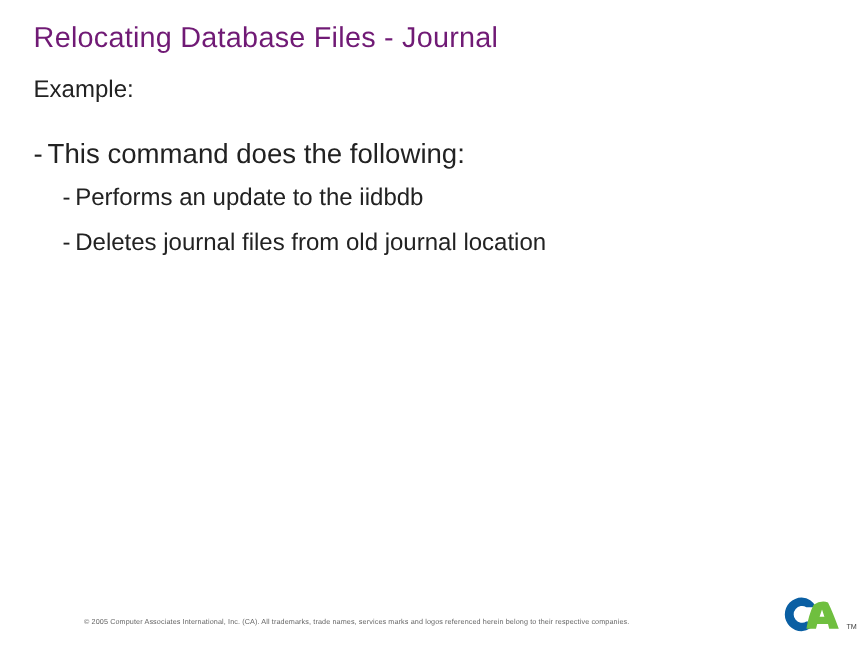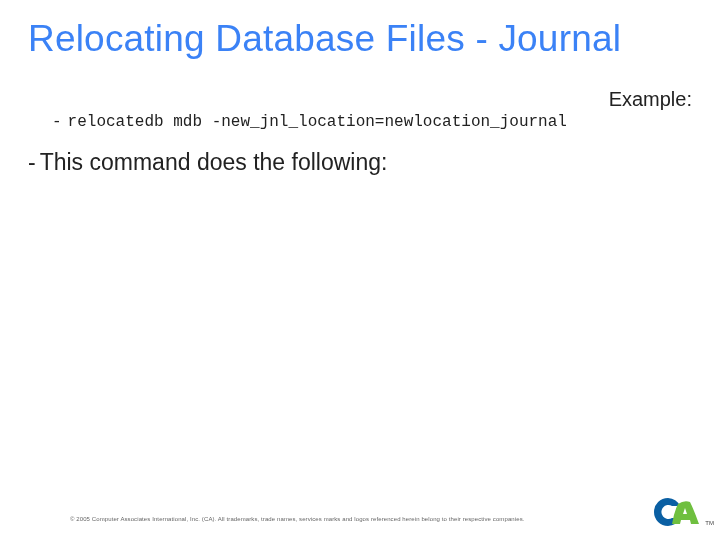--- a/index.html
+++ b/index.html
@@ -8,31 +8,30 @@
     height: 540px;
     background: #fff;
     font-family: Arial, Helvetica, sans-serif;
     position: relative;
     overflow: hidden;
   }
   .slide {
     padding: 18px 28px 0 28px;
   }
   .title {
-    font-size: 37px;
+    font-size: 24px;
     font-weight: normal;
-    color: #3b82f6;
-    margin-bottom: 28px;
+    color: #701a75;
+    margin-bottom: 18px;
     letter-spacing: 0.2px;
   }
   .subtitle {
     font-size: 20px;
     color: #222;
-    margin-bottom: 2px;
-    text-align: right;
+    margin-bottom: 28px;
   }
   .code-line {
     font-family: "Courier New", monospace;
     font-size: 16px;
     color: #222;
     margin-left: 24px;
     margin-bottom: 18px;
   }
   .code-line .dash {
     margin-right: 6px;
@@ -82,28 +81,31 @@
   }
 </style>
 </head>
 <body>
 
 <div class="slide">
   <h1 class="title">Relocating Database Files - Journal</h1>
 
   <div class="subtitle">Example:</div>
 
-  <div class="code-line">
-    <span class="dash">-</span><span>relocatedb mdb -new_jnl_location=newlocation_journal</span>
-  </div>
 
   <div class="body-line">
     <span class="dash">-</span><span>This command does the following:</span>
   </div>
 
+  <div class="bullet">
+    <span class="dash">-</span><span>Performs an update to the iidbdb</span>
+  </div>
+  <div class="bullet">
+    <span class="dash">-</span><span>Deletes journal files from old journal location</span>
+  </div>
 </div>
 
 <div class="copyright">© 2005 Computer Associates International, Inc. (CA). All trademarks, trade names, services marks and logos referenced herein belong to their respective companies.</div>
 
 <div class="logo">
   <svg viewBox="0 0 52 36">
     <path d="M 18 4 A 14 14 0 1 0 18 32 A 14 14 0 0 0 30 24 L 22 24 A 7 7 0 1 1 22 12 L 30 12 A 14 14 0 0 0 18 4 Z" fill="#0a5fa3"></path>
     <path d="M 28 10 Q 24 18 22 30 L 30 30 L 31 26 L 40 26 L 41 30 L 49 30 Q 44 16 40 8 Q 34 6 28 10 Z M 33 20 L 35 14 L 37 20 Z" fill="#6fbf3f"></path>
   </svg>
 </div>

